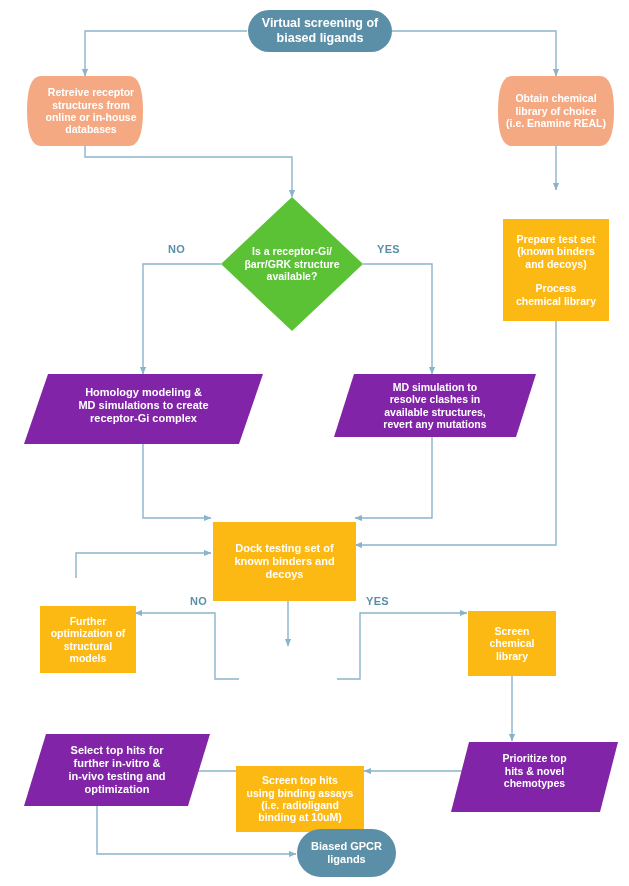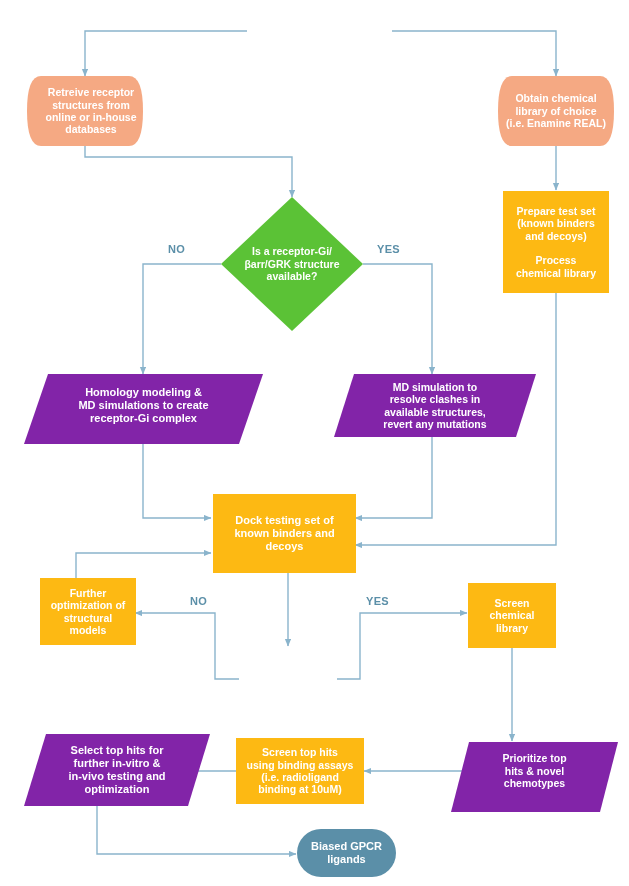--- a/index.html
+++ b/index.html
@@ -5,21 +5,21 @@
   html,body{margin:0;padding:0;background:#ffffff;}
   body{width:629px;height:886px;position:relative;overflow:hidden;
        font-family:"Liberation Sans","DejaVu Sans",sans-serif;}
   #canvas{position:absolute;left:0;top:0;width:629px;height:886px;}
   svg.wires{position:absolute;left:0;top:0;width:629px;height:886px;}
   .node{position:absolute;display:flex;align-items:center;justify-content:center;
         text-align:center;color:#ffffff;font-weight:bold;line-height:1.18;
         box-sizing:border-box;}
   .node span{display:block;width:100%;padding:0 4px;}
   .pill{background:#5b8fa8;border-radius:999px;}
-  .rect{background:#fdb913;}
+  .rect{background:#fdb913;margin-top:28px;}
   .diamond-wrap{position:absolute;}
   .diamond-label{position:absolute;left:0;top:0;width:100%;height:100%;
         display:flex;align-items:center;justify-content:center;text-align:center;
         color:#ffffff;font-weight:bold;line-height:1.18;}
   .edge-label{position:absolute;color:#5b8fa8;font-weight:bold;font-size:11px;
         letter-spacing:.3px;}
 </style>
 </head>
 <body>
 
@@ -62,20 +62,23 @@
       <path d="M512,648 L512,741" marker-end="url(#ah)"></path>
 
       <path d="M462,771 L364,771" marker-end="url(#ah)"></path>
 
       <path d="M236,771 L187,771" marker-end="url(#ah)"></path>
 
       <path d="M97,806 L97,854 L296,854" marker-end="url(#ah)"></path>
     </g>
   </svg>
 
+  <div class="node pill" style="left:248px;top:10px;width:144px;height:42px;font-size:12.5px;">
+    <span>Virtual screening of<br>biased ligands</span>
+  </div>
 
   <div style="position:absolute;left:27px;top:76px;width:116px;height:70px;">
     <svg viewBox="0 0 116 70" preserveAspectRatio="none" style="position:absolute;left:0;top:0;width:100%;height:100%;">
       <path d="M14,0 L102,0 Q116,0 116,35 Q116,70 102,70 L14,70 Q0,70 0,35 Q0,0 14,0 Z" fill="#f5a983"></path>
     </svg>
     <div class="node" style="left:0;top:0;width:128px;height:70px;font-size:10.5px;">
       <span>Retreive receptor<br>structures from<br>online or in-house<br>databases</span>
     </div>
   </div>
 

